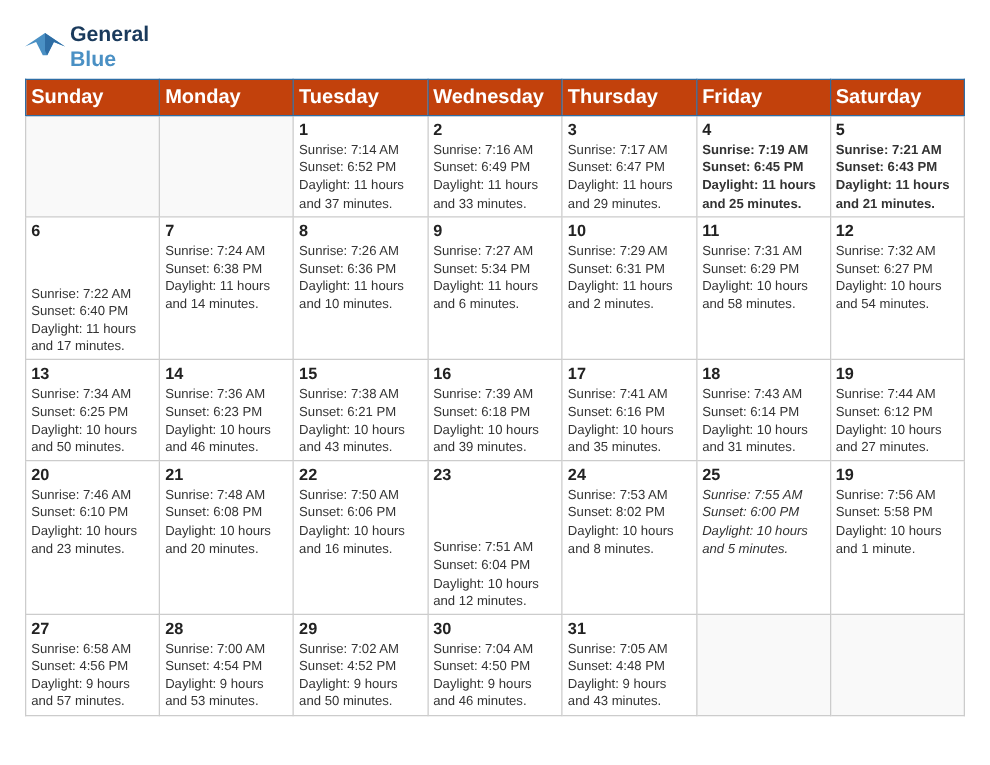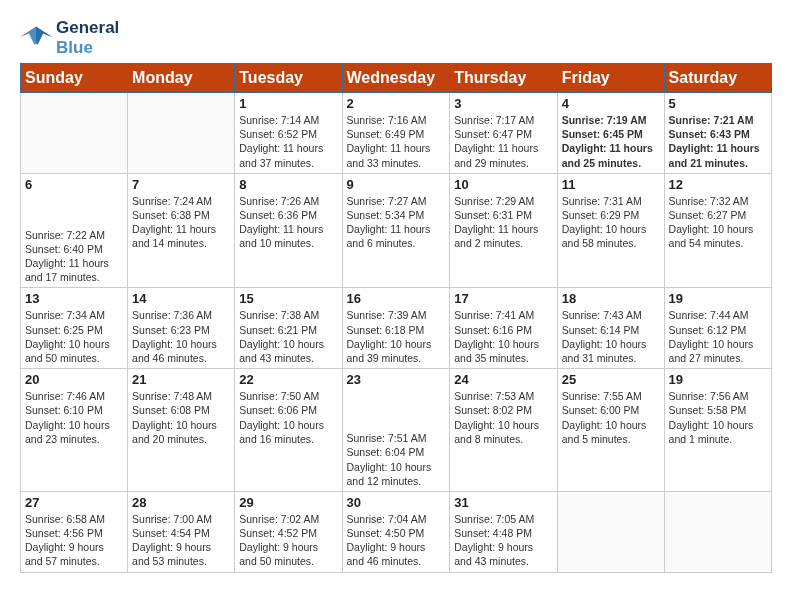--- a/index.html
+++ b/index.html
@@ -287,21 +287,21 @@
           </td>
           <td>
             <div class="day-num">24</div>
             <div class="day-detail" style="white-space: pre-line;">Sunrise: 7:53 AM
 Sunset: 8:02 PM
 Daylight: 10 hours
 and 8 minutes.</div>
           </td>
           <td>
             <div class="day-num">25</div>
-            <div class="day-detail" style="white-space: pre-line;">Sunrise: 7:55 AM
+            <div class="day-detail" style="white-space: pre-line; font-style: italic;">Sunrise: 7:55 AM
 Sunset: 6:00 PM
 Daylight: 10 hours
 and 5 minutes.</div>
           </td>
           <td>
             <div class="day-num">19</div>
             <div class="day-detail" style="white-space: pre-line;">Sunrise: 7:56 AM
 Sunset: 5:58 PM
 Daylight: 10 hours
 and 1 minute.</div>

